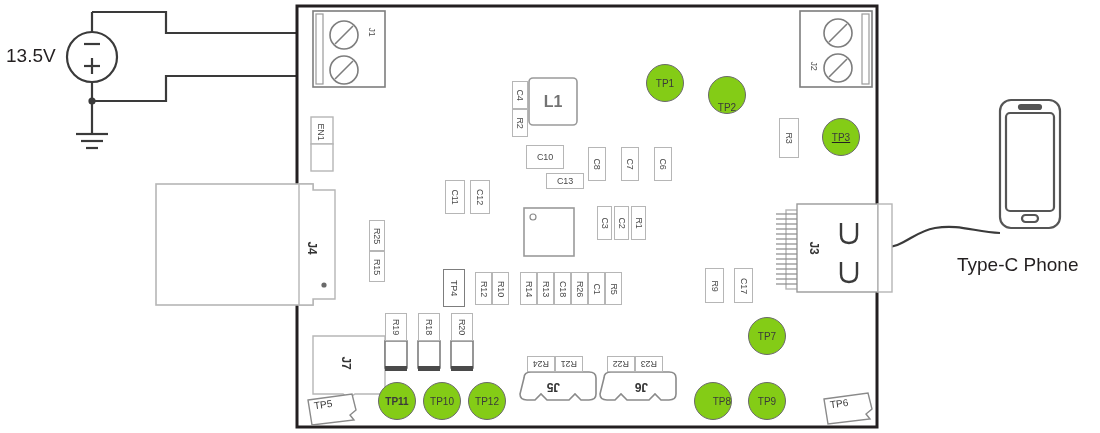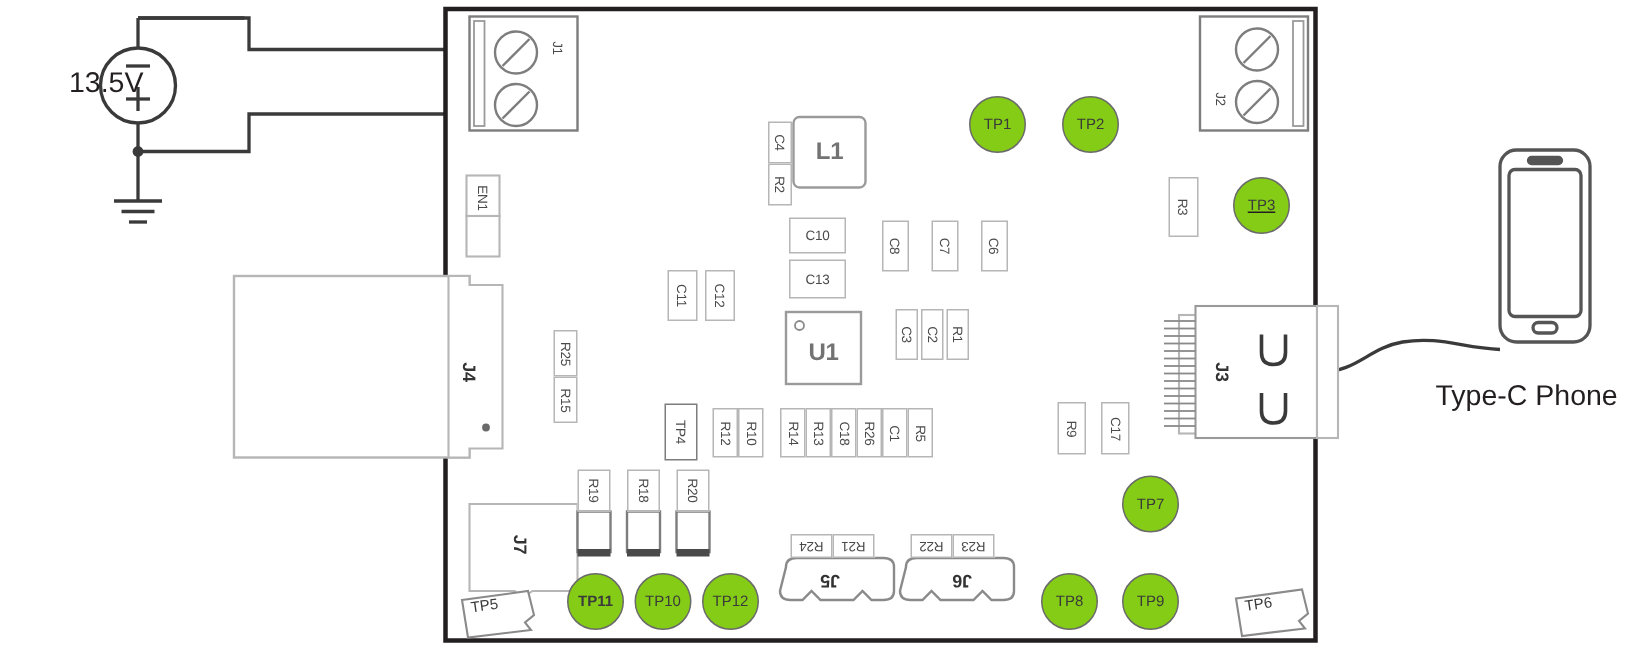--- a/index.html
+++ b/index.html
@@ -1,21 +1,21 @@
 <!DOCTYPE html>
 <html><head>
 <meta charset="utf-8">
 <style>
   html,body{margin:0;padding:0;background:#ffffff;}
   body{width:1100px;height:433px;position:relative;overflow:hidden;
        font-family:"Liberation Sans",sans-serif;color:#231f20;}
   #stage{position:absolute;left:0;top:0;width:1100px;height:433px;}
   svg{position:absolute;left:0;top:0;}
   .lbl{position:absolute;white-space:nowrap;line-height:1;}
-  .src-label{font-size:19px;color:#231f20;margin-left:40px;}
+  .src-label{font-size:19px;color:#231f20;}
   .phone-label{font-size:19px;color:#231f20;}
   
   .part{position:absolute;display:flex;align-items:center;justify-content:center;
         box-sizing:border-box;border:1px solid #b6b6b6;background:#ffffff;}
   .part span{font-size:9px;color:#4a4a4a;font-family:"Liberation Sans",sans-serif;
              letter-spacing:-0.2px;white-space:nowrap;}
   .rot90 span{transform:rotate(90deg);}
   .rot180 span{transform:rotate(180deg);}
   .tp{position:absolute;border:1px solid #6a6a6a;border-radius:50%;
       display:flex;align-items:center;justify-content:center;background:#84cc16;}
@@ -174,34 +174,31 @@
   <div class="part rot90 mid" style="left:334px;top:349px;width:24px;height:28px;border:none;background:none;">
       <span>J7</span>
     </div>
   <div class="part rot90" style="left:310px;top:117px;width:22px;height:30px;border:none;background:none;">
       <span>EN1</span>
     </div>
 
   <div class="part big" style="left:529px;top:78px;width:48px;height:47px;border:none;background:none;">
       <span>L1</span>
     </div>
-  <div class="part big" style="left:524px;top:216px;width:50px;height:40px;border:none;background:none;">
-      <span>U1</span>
-    </div>
 
   <div class="part rot90" style="left:512px;top:81px;width:16px;height:28px;">
       <span>C4</span>
     </div>
   <div class="part rot90" style="left:512px;top:109px;width:16px;height:28px;">
       <span>R2</span>
     </div>
   <div class="part" style="left:526px;top:145px;width:38px;height:24px;">
       <span>C10</span>
     </div>
-  <div class="part" style="left:526px;top:173px;width:38px;height:26px;justify-content:center;">
+  <div class="part" style="left:546px;top:173px;width:38px;height:16px;justify-content:center;">
       <span>C13</span>
     </div>
 
   <div class="part rot90" style="left:588px;top:147px;width:18px;height:34px;">
       <span>C8</span>
     </div>
   <div class="part rot90" style="left:621px;top:147px;width:18px;height:34px;">
       <span>C7</span>
     </div>
   <div class="part rot90" style="left:654px;top:147px;width:18px;height:34px;">
@@ -291,30 +288,30 @@
   <div class="part rot180" style="left:607px;top:356px;width:28px;height:16px;">
       <span>R22</span>
     </div>
   <div class="part rot180" style="left:635px;top:356px;width:28px;height:16px;">
       <span>R23</span>
     </div>
 
   <div class="tp" style="left:646px;top:64px;width:36px;height:36px;">
       <span>TP1</span>
     </div>
-  <div class="tp" style="left:708px;top:64px;width:36px;height:36px;">
+  <div class="tp" style="left:708px;top:76px;width:36px;height:36px;align-items:flex-end;">
       <span>TP2</span>
     </div>
   <div class="tp" style="left:822px;top:118px;width:36px;height:36px;text-decoration:underline;">
       <span>TP3</span>
     </div>
   <div class="tp" style="left:748px;top:317px;width:36px;height:36px;">
       <span>TP7</span>
     </div>
-  <div class="tp" style="left:694px;top:382px;width:36px;height:36px;">
+  <div class="tp" style="left:694px;top:382px;width:36px;height:36px;justify-content:flex-end;">
       <span>TP8</span>
     </div>
   <div class="tp" style="left:748px;top:382px;width:36px;height:36px;">
       <span>TP9</span>
     </div>
   <div class="tp" style="left:378px;top:382px;width:36px;height:36px;font-weight:bold;">
       <span>TP11</span>
     </div>
   <div class="tp" style="left:423px;top:382px;width:36px;height:36px;">
       <span>TP10</span>

